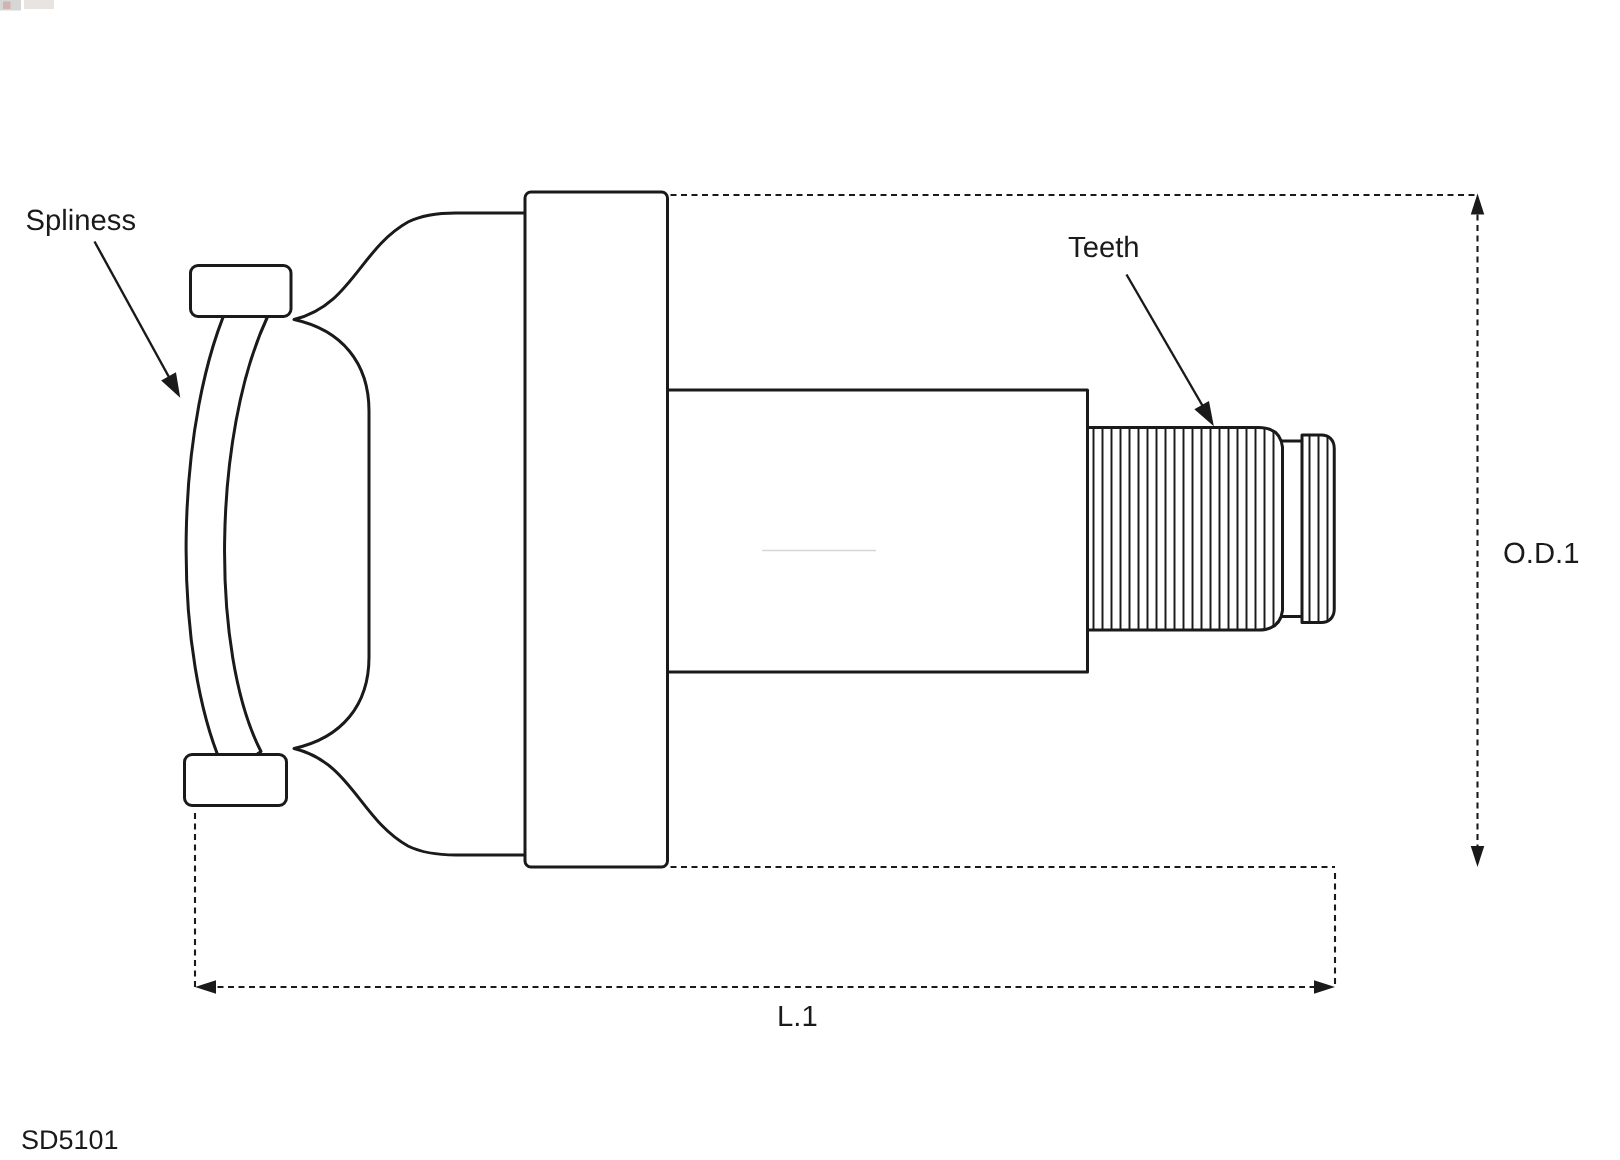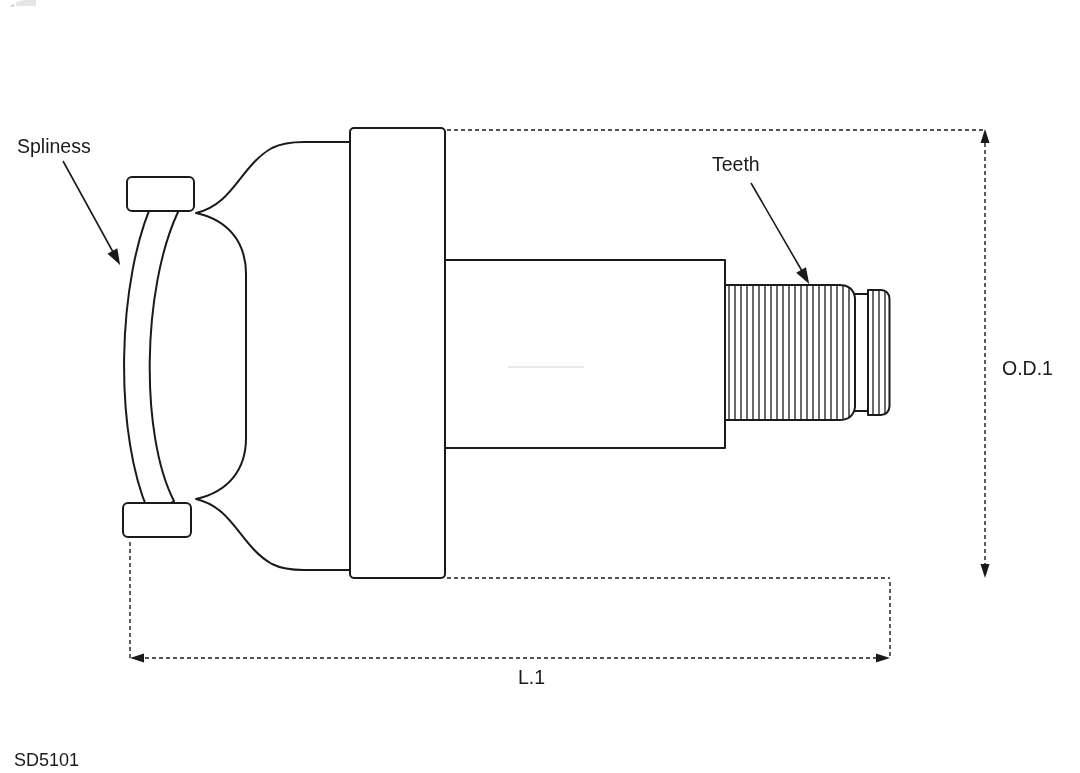--- a/index.html
+++ b/index.html
@@ -7,21 +7,20 @@
     padding: 0;
     background: #ffffff;
   }
   .canvas {
     position: relative;
     width: 1080px;
     height: 773px;
     background: #ffffff;
     overflow: hidden;
     font-family: "Liberation Sans", sans-serif;
-    border-radius: 27px;
   }
   svg text {
     font-family: "Liberation Sans", sans-serif;
     fill: #1a1a1a;
   }
   .label { font-size: 19.5px; }
   .partno { font-size: 18px; }
 </style>
 </head>
 <body>

